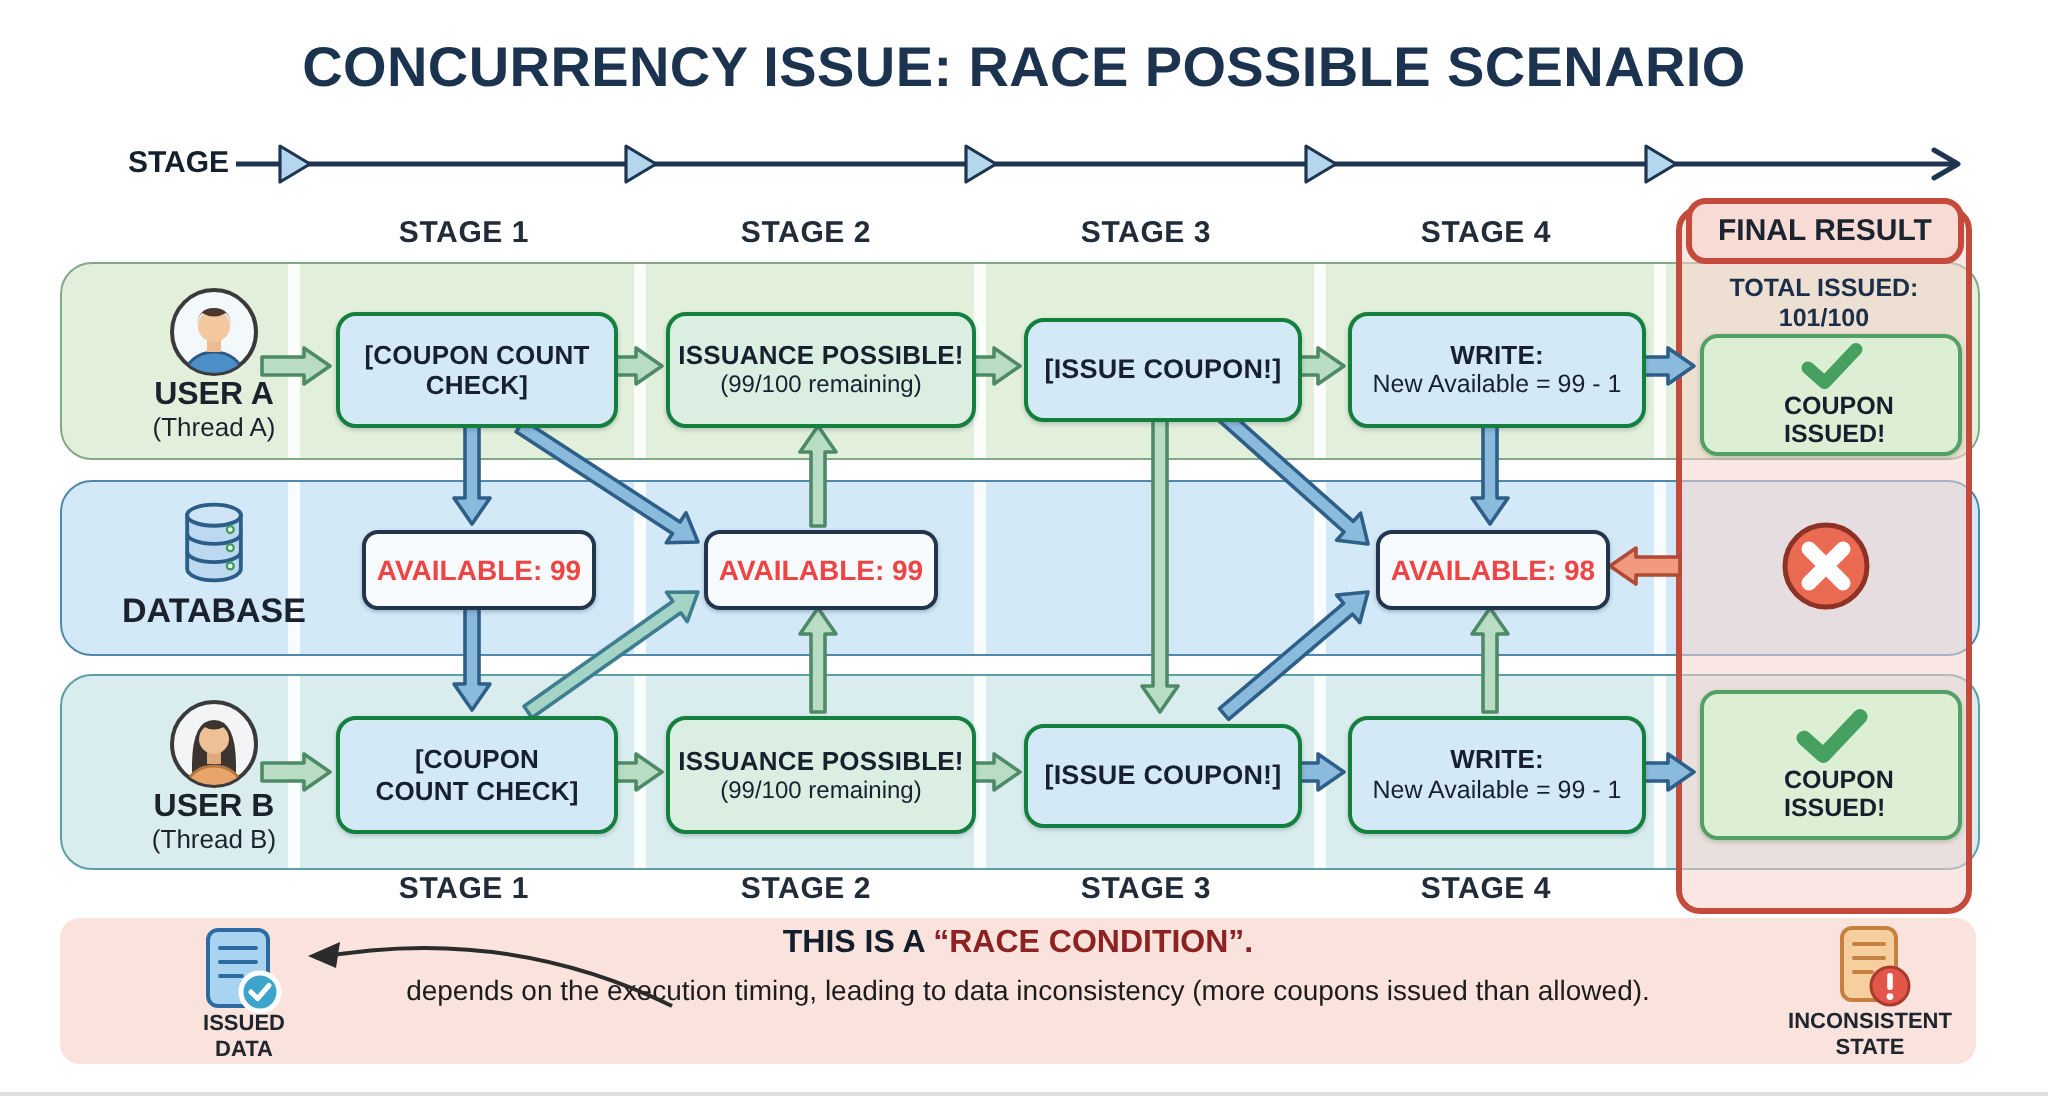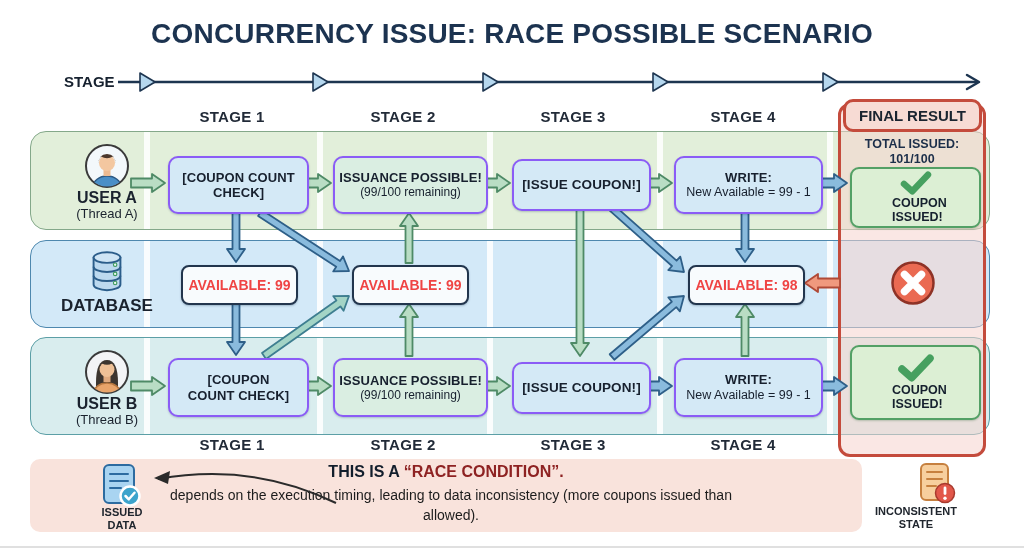--- a/index.html
+++ b/index.html
@@ -6,35 +6,35 @@
   body{width:1024px;height:559px;overflow:hidden;font-family:"Liberation Sans",sans-serif;position:relative;}
   #canvas{position:relative;width:1024px;height:559px;background:#fff;}
   .title{position:absolute;top:18px;left:0;right:0;text-align:center;font-size:28px;font-weight:800;color:#1c3350;letter-spacing:.2px;z-index:3;}
   .time-label{position:absolute;left:64px;top:73px;font-size:15px;font-weight:800;color:#15202e;z-index:3;}
   .stage{position:absolute;width:130px;text-align:center;font-weight:800;font-size:15px;color:#222b38;letter-spacing:.3px;z-index:3;}
   .lane{position:absolute;left:30px;width:958px;border-radius:16px;z-index:1;}
   .lane-a{top:131px;height:97px;background:#e2efda;border:1.5px solid #84a88a;}
   .lane-db{top:240px;height:86px;background:#d3e9f8;border:1.5px solid #4e88ae;}
   .lane-b{top:337px;height:96px;background:#d9edee;border:1.5px solid #5c9fa6;}
   .sep{position:absolute;top:0;bottom:0;width:6px;background:rgba(255,255,255,.85);}
-  .pbox{position:absolute;background:#d4e9f6;border:2px solid #8b5cf6;border-radius:10px;display:flex;flex-direction:column;align-items:center;justify-content:center;text-align:center;color:#17202e;z-index:6;box-shadow:0 1px 2px rgba(30,60,90,.25);}
+  .pbox{position:absolute;background:#d4e9f6;border:2px solid #15803d;border-radius:10px;display:flex;flex-direction:column;align-items:center;justify-content:center;text-align:center;color:#17202e;z-index:6;box-shadow:0 1px 2px rgba(30,60,90,.25);}
   .pbox .b{font-weight:800;font-size:13px;line-height:1.18;letter-spacing:.1px;}
   .pbox .r{font-size:12px;line-height:1.2;}
   .greenish{background:#daeee2;}
   .avail{position:absolute;background:#f8fbfd;border:2px solid #22354d;border-radius:8px;display:flex;align-items:center;justify-content:center;font-weight:800;font-size:14px;color:#ef4444;z-index:6;box-shadow:0 1px 2px rgba(30,60,90,.3);}
   .lanename{position:absolute;text-align:center;font-weight:800;font-size:16px;color:#1a222e;z-index:6;width:120px;}
   .thread{position:absolute;text-align:center;font-size:13px;color:#1a222e;z-index:6;width:120px;}
   .final-col{position:absolute;left:838px;top:103px;width:148px;height:354px;background:rgba(246,212,205,.55);border:3px solid #c44b3c;border-radius:12px;z-index:4;box-sizing:border-box;}
   .final-head{position:absolute;left:843px;top:99px;width:139px;height:33px;background:#f7dbd4;border:3px solid #c44b3c;border-radius:10px;display:flex;align-items:center;justify-content:center;font-weight:800;font-size:15px;color:#1a2430;z-index:5;box-sizing:border-box;}
   .totals{position:absolute;left:844px;top:137px;width:136px;text-align:center;z-index:6;line-height:1.2;}
   .totals .t1{font-weight:800;font-size:12.5px;color:#1c2f4a;}
   .totals .t2{font-weight:800;font-size:12.5px;color:#c0392b;}
   .result-box{position:absolute;background:#dcefd4;border:2.5px solid #53a065;border-radius:9px;display:flex;flex-direction:column;align-items:center;justify-content:center;z-index:6;box-shadow:0 1px 2px rgba(30,90,40,.25);}
   .result-box .lbl{font-weight:800;font-size:12.5px;color:#15202e;margin-top:1px;margin-left:40px;}
-  .banner{position:absolute;left:30px;top:459px;width:832px;height:73px;background:#f9e3dc;border-radius:10px;z-index:2;}
+  .banner{position:absolute;left:30px;top:459px;width:958px;height:73px;background:#f9e3dc;border-radius:10px;z-index:2;}
   .banner-title{position:absolute;top:4px;left:0;right:0;text-align:center;font-size:16px;font-weight:800;z-index:3;}
   .banner-title .pfx{color:#121e2c;}
   .banner-title .hl{color:#8e2222;}
   .banner-body{position:absolute;top:26px;left:120px;right:110px;text-align:center;font-size:14px;color:#1c1c1c;line-height:1.45;z-index:3;}
   .icon-label{position:absolute;text-align:center;font-weight:800;font-size:11px;color:#20262e;line-height:1.2;z-index:3;}
   #arrows{position:absolute;left:0;top:0;width:1024px;height:559px;z-index:5;pointer-events:none;}
   .icon{position:absolute;z-index:6;}
   .bottom-line{position:absolute;left:0;top:546px;width:1024px;height:2px;background:#d6d6d6;opacity:.75;z-index:1;}
 </style>
 </head>
@@ -205,21 +205,21 @@
       <div>ISSUED</div>
       <div>DATA</div>
     </div>
     <svg class="icon" style="left:888px;top:3px" width="38" height="44" viewBox="0 0 38 44">
       <rect x="3" y="2" width="27" height="36" rx="5" fill="#f7cf9e" stroke="#c6803f" stroke-width="2"></rect>
       <path d="M9 10 h15 M9 17 h15 M9 24 h9" stroke="#c6803f" stroke-width="2" stroke-linecap="round"></path>
       <circle cx="27" cy="31" r="9.5" fill="#e2574a" stroke="#a83a2e" stroke-width="1.5"></circle>
       <rect x="25.6" y="24.5" width="2.8" height="8.5" rx="1.4" fill="#ffffff"></rect>
       <circle cx="27" cy="36.3" r="1.7" fill="#ffffff"></circle>
     </svg>
-    <div class="icon-label" style="left:826px;top:46px;width:120px">
+    <div class="icon-label" style="left:845px;top:46px;width:120px">
       <div>INCONSISTENT</div>
       <div>STATE</div>
     </div>
   </div>
 
   <div class="bottom-line"></div>
 
   <svg id="arrows">
       <polygon points="131.0,187.5 152.0,187.5 152.0,192.0 165.0,183.0 152.0,174.0 152.0,178.5 131.0,178.5" fill="#b9ddc4" stroke="#4e8a66" stroke-width="1.8" stroke-linejoin="round"></polygon>
       <polygon points="306.0,187.5 318.0,187.5 318.0,192.0 331.0,183.0 318.0,174.0 318.0,178.5 306.0,178.5" fill="#b9ddc4" stroke="#4e8a66" stroke-width="1.8" stroke-linejoin="round"></polygon>

